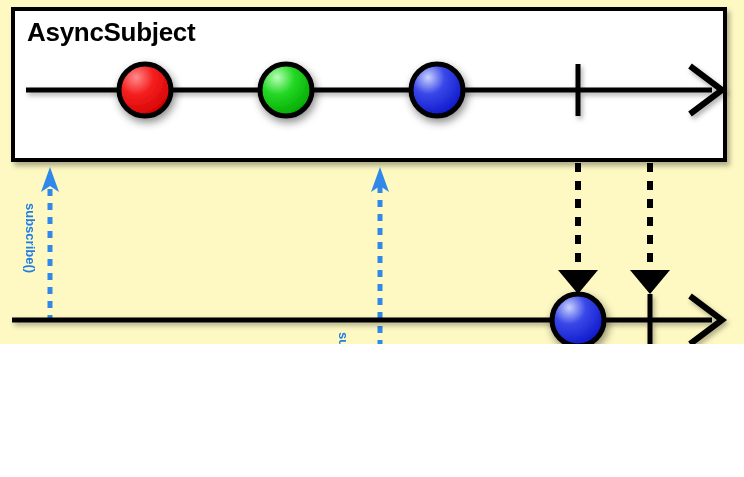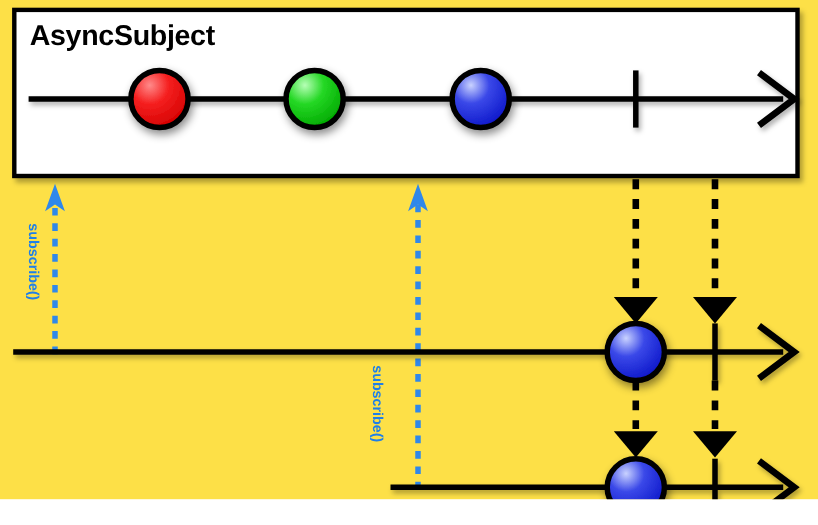--- a/index.html
+++ b/index.html
@@ -6,22 +6,22 @@
     margin: 0;
     padding: 0;
     background: #ffffff;
   }
   body {
     font-family: "Liberation Sans", sans-serif;
   }
   #stage {
     position: relative;
     width: 744px;
-    height: 454px;
-    background: #fde047;
+    height: 344px;
+    background: #fef9c3;
     overflow: hidden;
   }
   #canvas {
     position: absolute;
     left: 0;
     top: 0;
     width: 744px;
     height: 477px;
   }
   .diagram-title {

